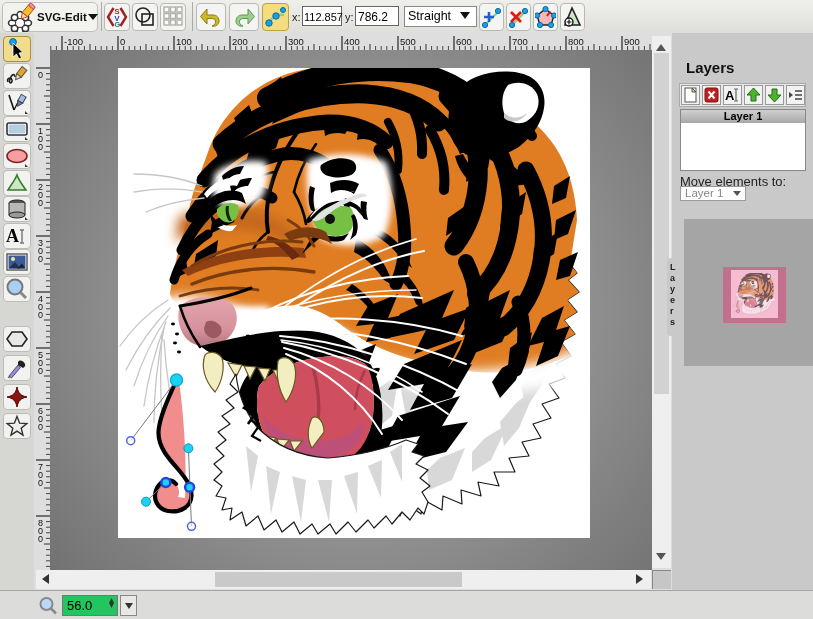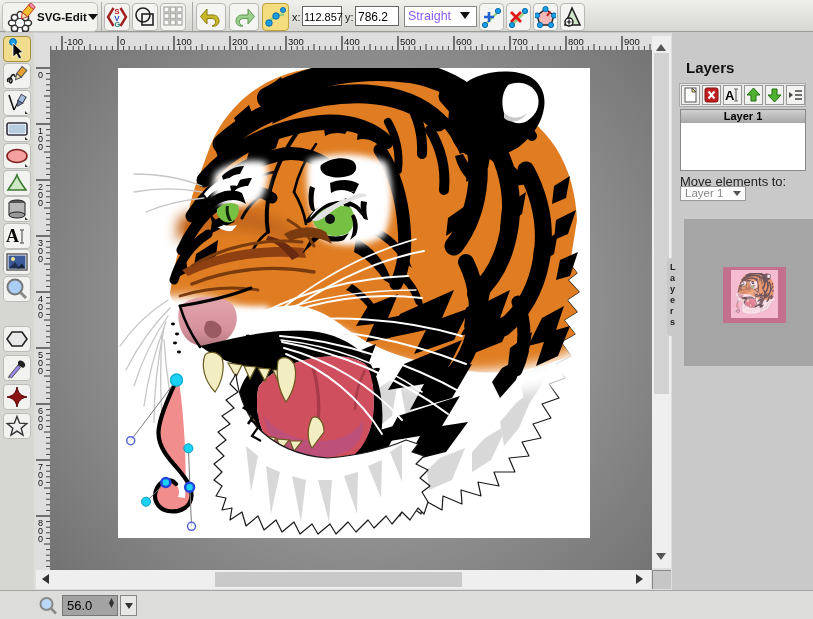--- a/index.html
+++ b/index.html
@@ -1,21 +1,21 @@
 <!DOCTYPE html>
 <html><head><meta charset="utf-8"><title>SVG-edit</title>
 <style>
 *{margin:0;padding:0;box-sizing:border-box}
 body{width:813px;height:619px;position:relative;overflow:hidden;background:#c9c9c9;font-family:"Liberation Sans",sans-serif;}
 .abs{position:absolute}
 .tbtn{position:absolute;top:3px;height:28px;background:#f4f4f2;border:1px solid #b8b8b4;border-radius:4px;}
 .lbtn{position:absolute;left:3px;width:28px;height:28px;background:#f2f2f0;border:1px solid #bcbcb8;border-radius:4px;}
 </style></head>
 <body>
-<div class="abs" style="left:0;top:0;width:813px;height:32px;background:linear-gradient(#efefec,#d6d6d2);border-bottom:1px solid #9a9a96">
+<div class="abs" style="left:0;top:0;width:813px;height:49px;background:linear-gradient(#efefec,#d6d6d2);border-bottom:1px solid #9a9a96">
     <div class="abs" style="left:2px;top:2px;width:96px;height:30px;background:#f2f2ef;border:1px solid #c0c0bc;border-radius:5px"></div>
     <svg class="abs" style="left:6px;top:2px" width="34" height="30" viewBox="0 0 34 30">
       <g>
       <circle cx="14" cy="21" r="8" fill="#fff" stroke="#333" stroke-width="1.5"></circle>
       <g stroke="#333" stroke-width="1.5" fill="#fff">
        <ellipse cx="14" cy="13.5" rx="3" ry="4"></ellipse>
           <ellipse cx="14" cy="28.5" rx="3" ry="4"></ellipse>
        <ellipse cx="6.5" cy="21" rx="4" ry="3"></ellipse>
           <ellipse cx="21.5" cy="21" rx="4" ry="3"></ellipse>
        <ellipse cx="8.6" cy="15.6" rx="3.2" ry="3.2"></ellipse>
@@ -74,21 +74,21 @@
     <svg class="abs" style="left:264px;top:5px" width="23" height="24" viewBox="0 0 23 24">
       <path d="M4 19 C8 12 13 9 20 10" stroke="#8fcf7f" stroke-width="2.5" fill="none"></path>
       <circle cx="5" cy="18" r="3.2" fill="#18a0e8" stroke="#0868a8"></circle>
       <circle cx="12" cy="11" r="3.2" fill="#18a0e8" stroke="#0868a8"></circle>
       <circle cx="19" cy="5" r="2.5" fill="#18a0e8" stroke="#0868a8"></circle>
     </svg>
     <div class="abs" style="left:292px;top:11px;font-size:11px;color:#222">x:</div>
     <div class="abs" style="left:302px;top:6px;width:40px;height:20px;background:#fff;border:1px solid #666;font-size:11px;color:#000;padding:4px 0 12px 1px">112.857</div>
     <div class="abs" style="left:345px;top:11px;font-size:11px;color:#222">y:</div>
     <div class="abs" style="left:355px;top:6px;width:44px;height:20px;background:#fff;border:1px solid #666;font-size:12px;color:#000;padding:3px 0 0 2px">786.2</div>
-    <div class="abs" style="left:404px;top:6px;width:73px;height:21px;background:#fff;border:1px solid #888;font-size:12.5px;color:#8b5cf6;padding:2px 0 0 3px">Straight<span style="position:absolute;right:6px;top:5px;width:0;height:0;border-left:5px solid transparent;border-right:5px solid transparent;border-top:7px solid #111"></span></div>
+    <div class="abs" style="left:404px;top:6px;width:73px;height:21px;background:#fff;border:1px solid #888;font-size:12.5px;color:#000000;padding:2px 0 0 3px">Straight<span style="position:absolute;right:6px;top:5px;width:0;height:0;border-left:5px solid transparent;border-right:5px solid transparent;border-top:7px solid #111"></span></div>
     <div class="tbtn" style="left:479px;width:25px"></div>
     <svg class="abs" style="left:481px;top:5px" width="21" height="24" viewBox="0 0 21 24">
       <path d="M4 20 L17 7" stroke="#8fcf7f" stroke-width="2.2"></path>
       <path d="M8 7 L8 17 M3 12 L13 12" stroke="#2060d0" stroke-width="2.6"></path>
       <circle cx="4" cy="20" r="2.6" fill="#18a0e8" stroke="#0868a8"></circle>
       <circle cx="17" cy="6" r="2.6" fill="#18a0e8" stroke="#0868a8"></circle>
     </svg>
     <div class="tbtn" style="left:506px;width:25px"></div>
     <svg class="abs" style="left:508px;top:5px" width="21" height="24" viewBox="0 0 21 24">
       <path d="M4 20 L17 7" stroke="#8fcf7f" stroke-width="2.2"></path>
@@ -830,16 +830,16 @@
 <div class="abs" style="left:670px;top:273px;font-size:9px;font-weight:bold;color:#222">a</div>
 <div class="abs" style="left:670px;top:284px;font-size:9px;font-weight:bold;color:#222">y</div>
 <div class="abs" style="left:670px;top:295px;font-size:9px;font-weight:bold;color:#222">e</div>
 <div class="abs" style="left:670px;top:306px;font-size:9px;font-weight:bold;color:#222">r</div>
 <div class="abs" style="left:670px;top:317px;font-size:9px;font-weight:bold;color:#222">s</div>
 <div class="abs" style="left:0;top:590px;width:813px;height:29px;background:#dcdcda;border-top:1px solid #a5a5a5">
     <svg class="abs" style="left:38px;top:5px" width="20" height="20" viewBox="0 0 20 20">
       <circle cx="8.5" cy="8" r="6" fill="#bcd8f8" stroke="#888" stroke-width="2"></circle>
       <path d="M13 12.5 L18 17.5" stroke="#888" stroke-width="2.5"></path>
     </svg>
-    <div class="abs" style="left:62px;top:4px;width:56px;height:21px;background:#a3a3a3;border:1px solid #777;font-size:13px;color:#000;padding:2px 0 0 4px">56.0<span style="position:absolute;right:3px;top:3px;font-size:10px;color:#333">▾</span><span style="position:absolute;right:3px;top:-2px;font-size:10px;color:#333">▴</span></div>
+    <div class="abs" style="left:62px;top:4px;width:56px;height:21px;background:#22c55e;border:1px solid #777;font-size:13px;color:#000;padding:2px 0 0 4px">56.0<span style="position:absolute;right:3px;top:3px;font-size:10px;color:#333">▾</span><span style="position:absolute;right:3px;top:-2px;font-size:10px;color:#333">▴</span></div>
     <div class="abs" style="left:120px;top:4px;width:17px;height:21px;background:#e8e8e6;border:1px solid #888">
       <span style="position:absolute;left:4px;top:7px;width:0;height:0;border-left:4px solid transparent;border-right:4px solid transparent;border-top:6px solid #333"></span>
     </div>
   </div>
 </body></html>

